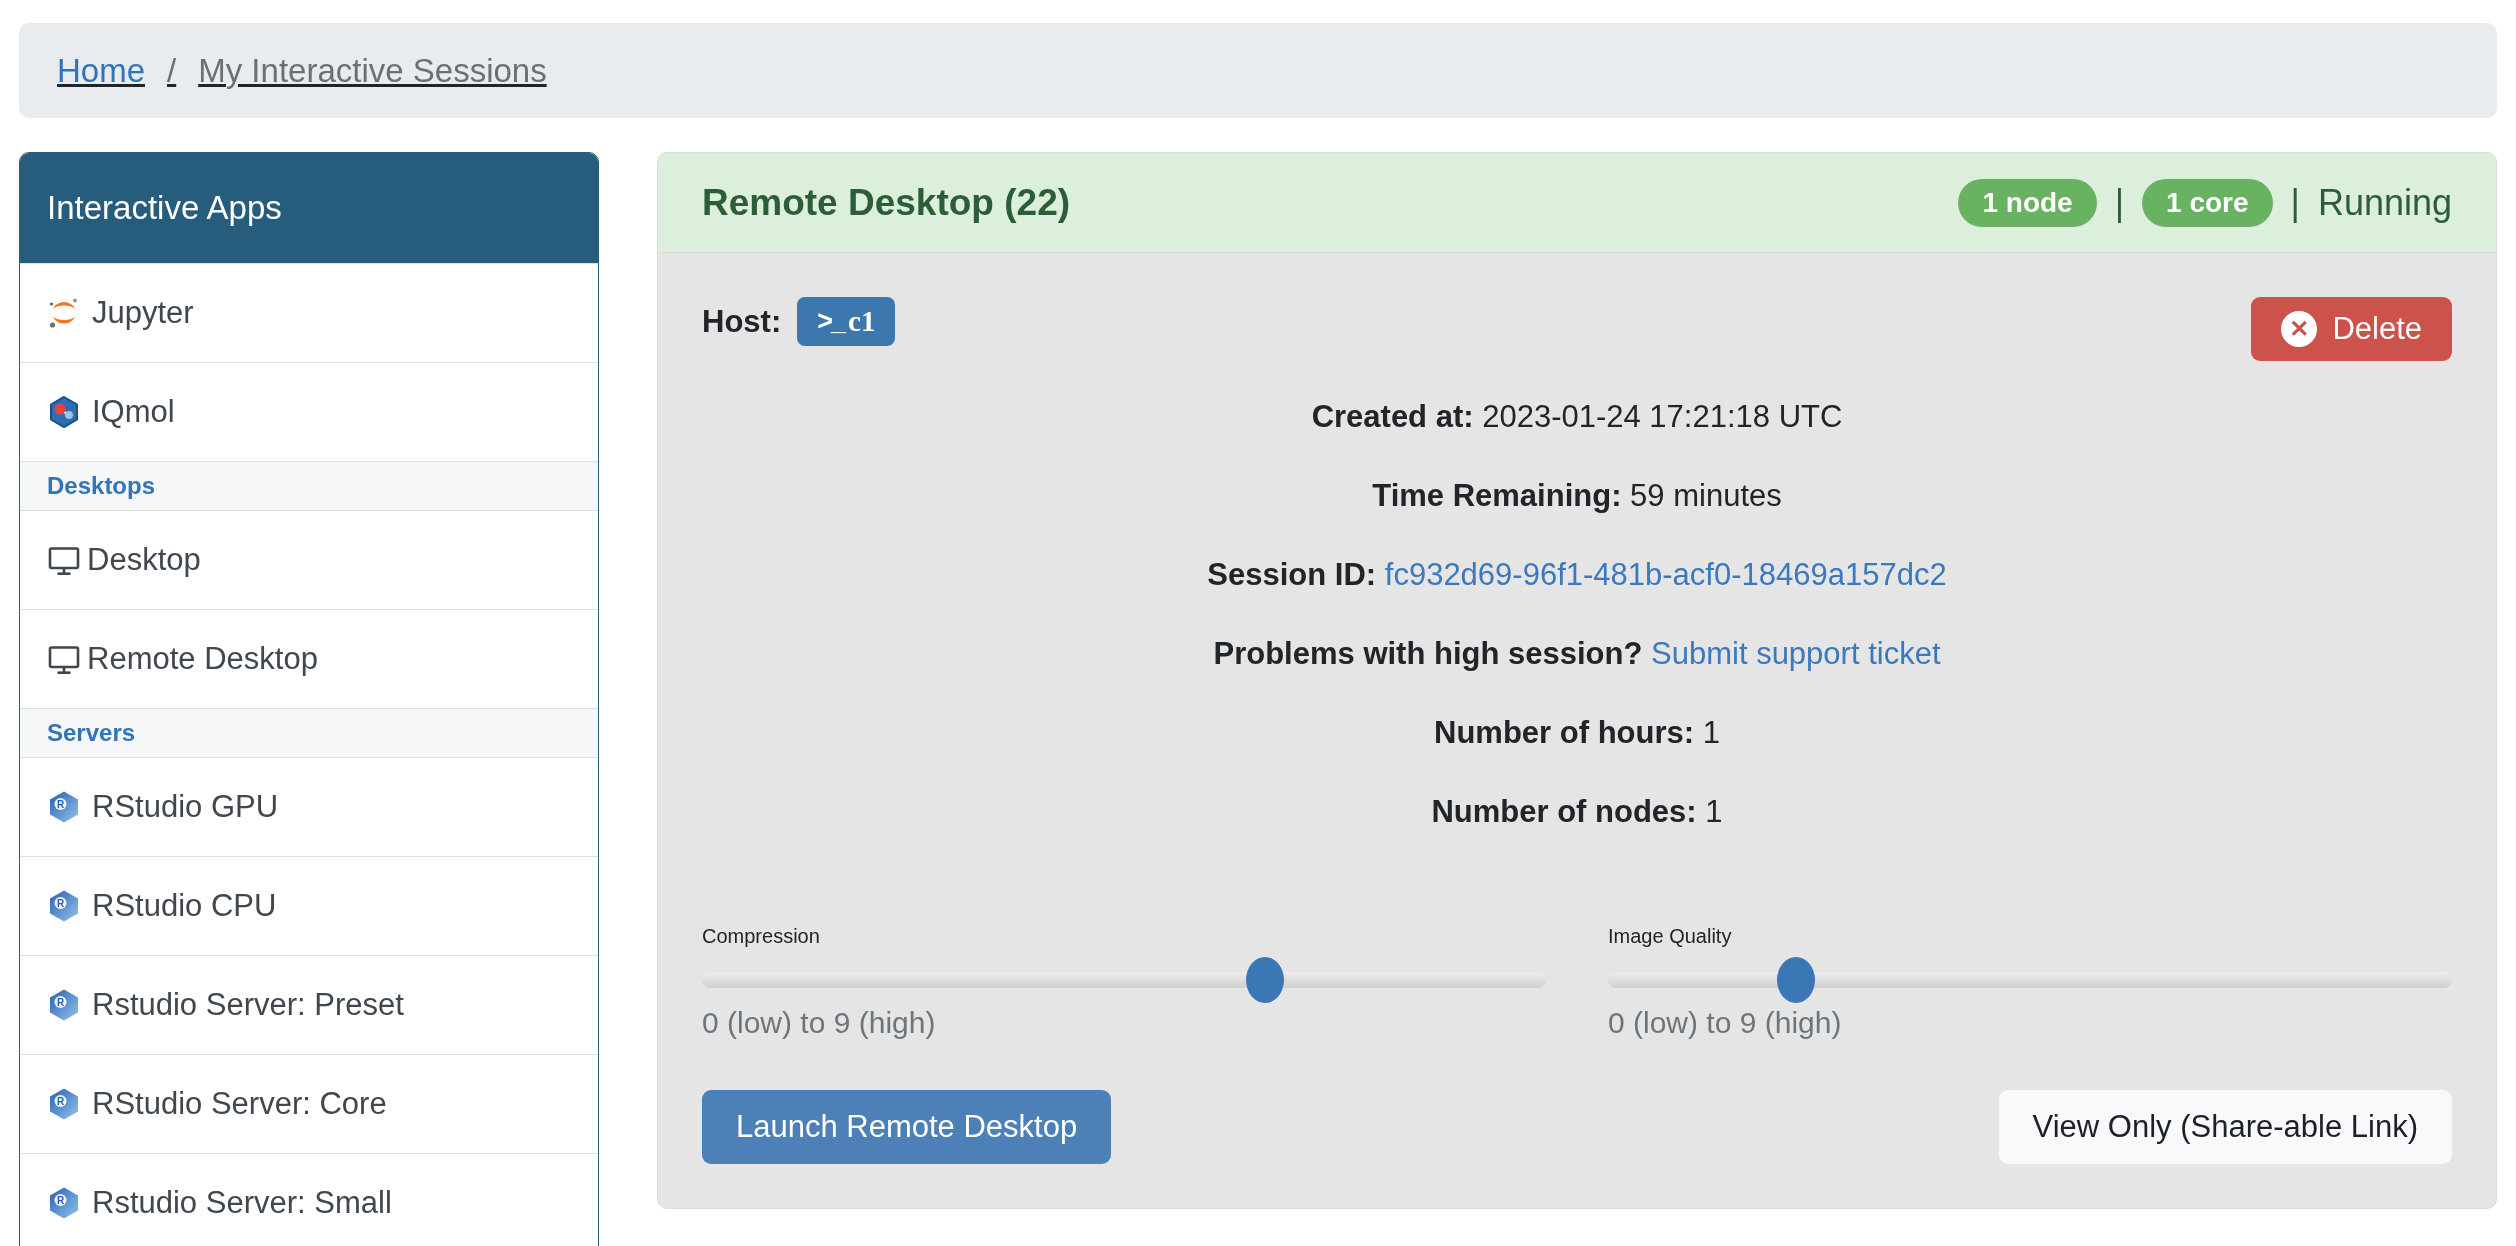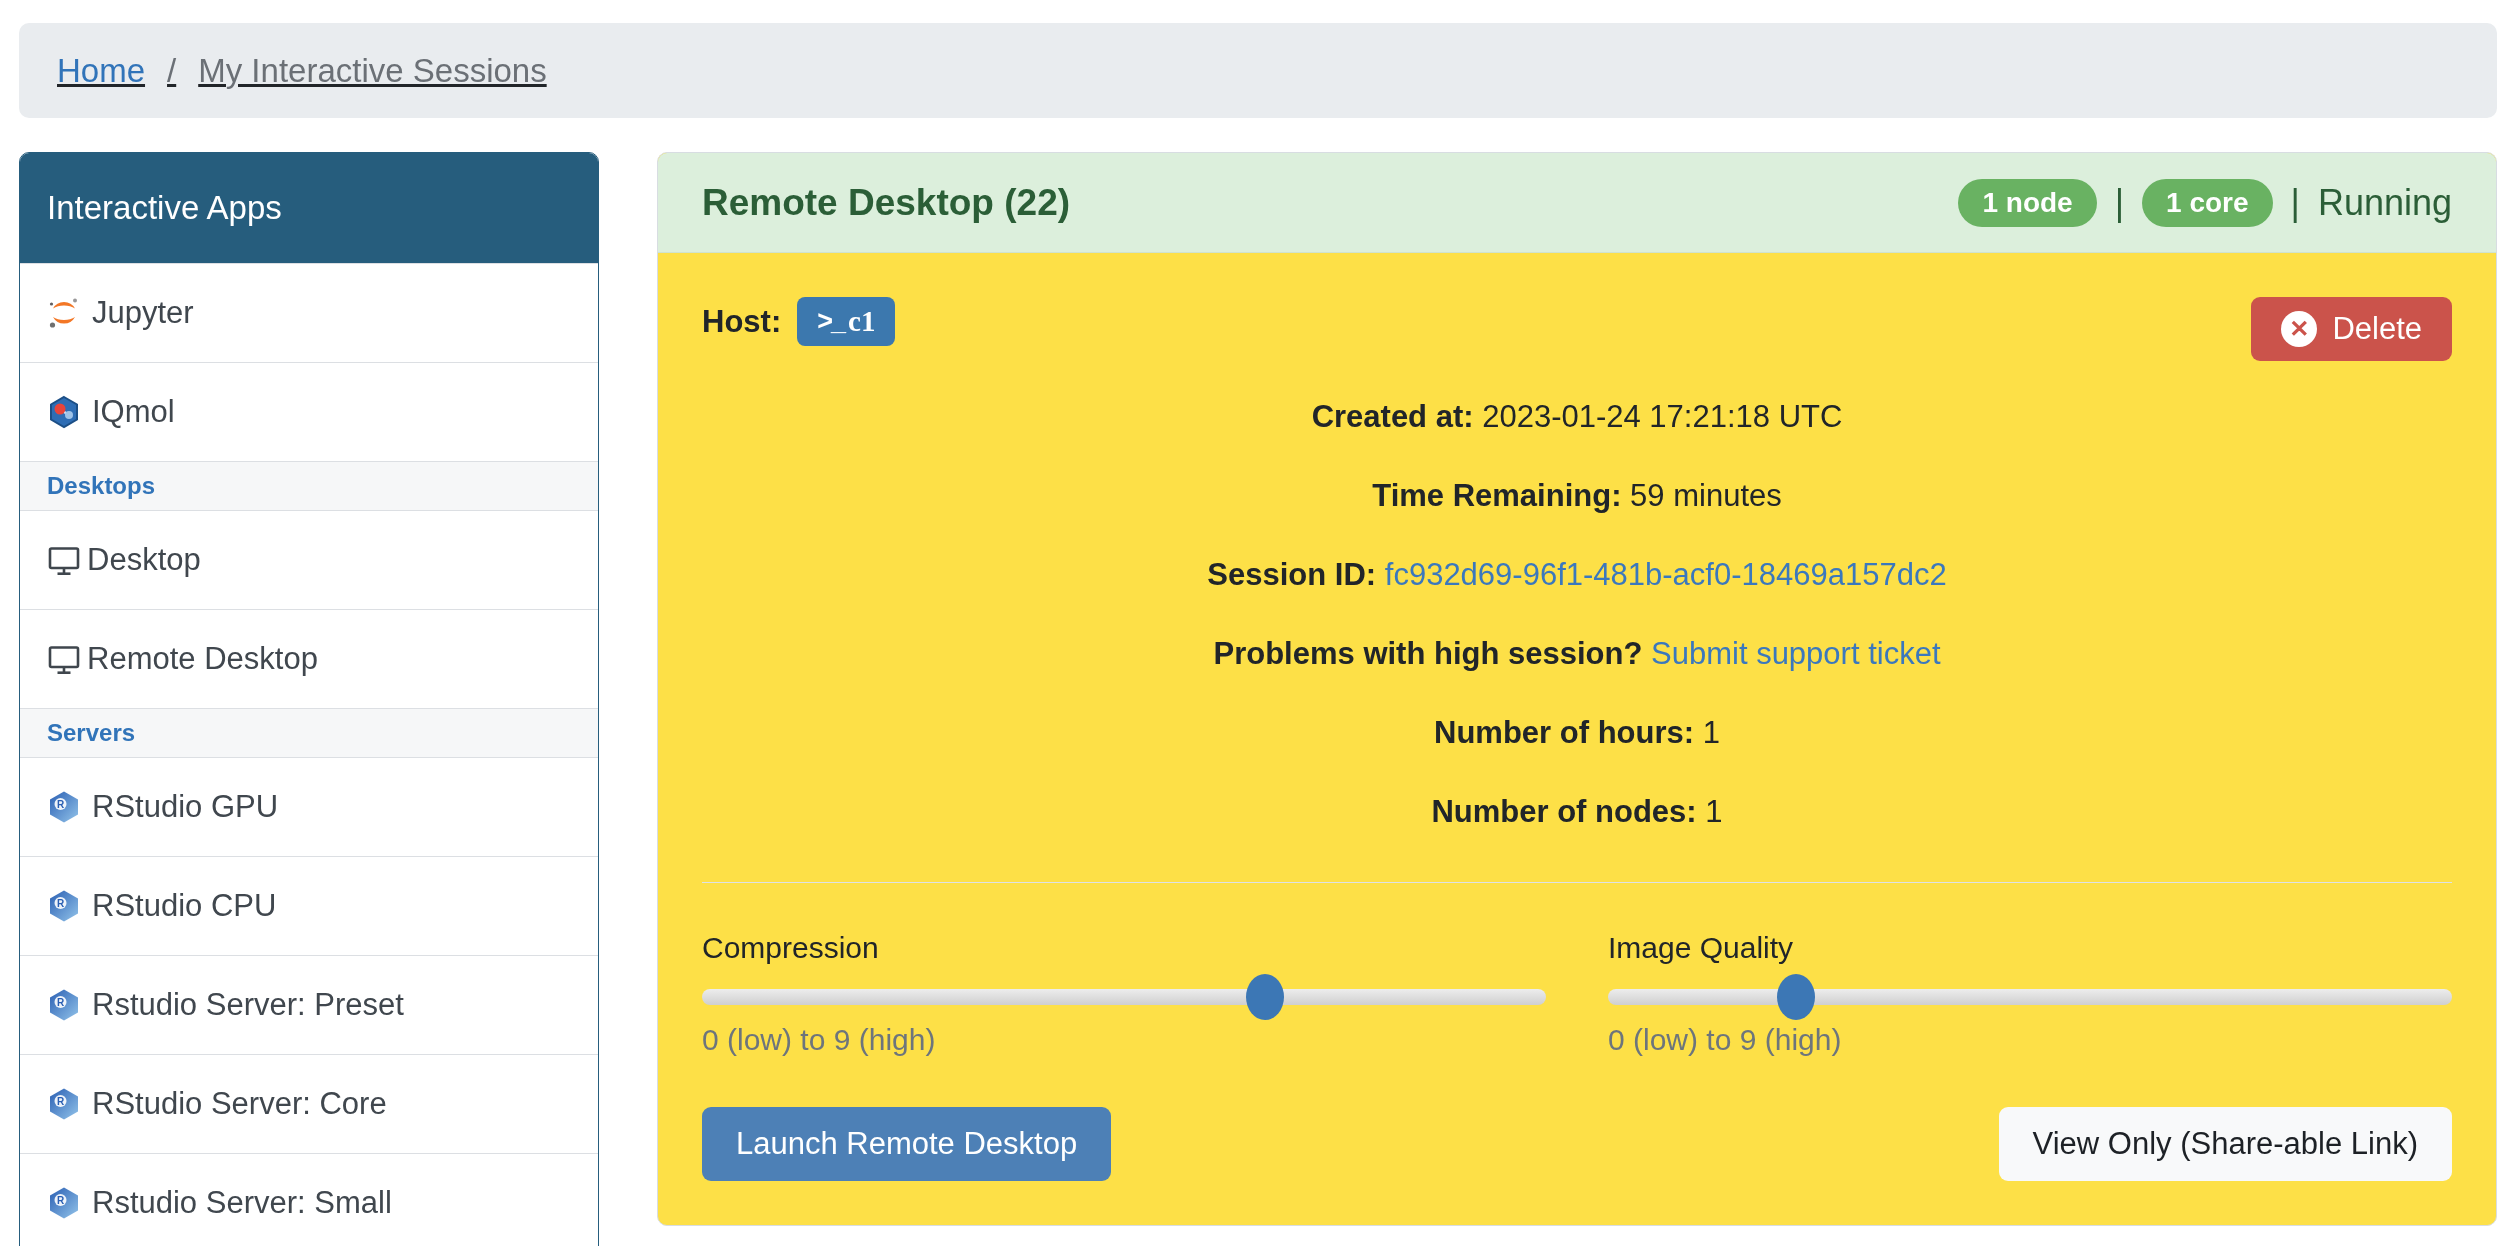--- a/index.html
+++ b/index.html
@@ -23,21 +23,21 @@
                     padding:0 27px; font-size:33px; font-weight:400; }
   .side-item { height:99px; display:flex; align-items:center; padding:0 27px; gap:11px;
                font-size:31px; color:#40474e; background:#fff; border-top:1px solid #dcdfe3; cursor:pointer; }
   .side-item:first-of-type { border-top:none; }
   .side-section { height:49px; display:flex; align-items:center; padding:0 27px;
                   font-size:24px; font-weight:600; color:#3174b9; background:#f6f7f8;
                   border-top:1px solid #dcdfe3; }
   .side-icon { width:34px; height:34px; flex-shrink:0; display:inline-flex; }
 
   
-  .card { flex:1; border:1px solid #d8dde2; border-radius:10px; background:#fde047; }
+  .card { flex:1; border:1px solid #d8dde2; border-radius:10px; background:#e5e5e5; }
   .card-header { height:100px; background:#dcefdc; border-bottom:1px solid #cfe3cf;
                  border-radius:9px 9px 0 0; display:flex; align-items:center;
                  justify-content:space-between; padding:0 44px; }
   .card-title { font-size:37px; font-weight:700; color:#2b5e37; }
   .hdr-right { display:flex; align-items:center; gap:18px; font-size:36px; color:#2b5e37; }
   .badge { background:#69b262; color:#fff; font-size:28px; font-weight:700;
            padding:8px 24px; border-radius:50px; }
   .hdr-sep { color:#2b5e37; }
   .hdr-status { color:#2b5e37; }
 
@@ -57,21 +57,21 @@
                 font-size:24px; font-weight:700; }
 
   .field-row { font-size:31px; margin-bottom:43px;text-align:center; }
   .field-row .val { color:#212529; }
   a.link, .field-row .val-link { color:#3b78bd; text-decoration:none; cursor:pointer; }
 
   .divider { border:none; border-top:1px solid #dee2e6; margin:52px 0 42px 0; }
 
   .sliders { display:flex; gap:62px; }
   .slider-col { flex:1; }
-  .slider-label { font-size:30px; color:#212529;margin-top:6px; }
+  .slider-label { font-size:20px; color:#212529; }
   .slider-track { position:relative; margin-top:24px; height:16px; border-radius:8px;
                   background:linear-gradient(#ededed,#cfcfcf); cursor:pointer; }
   .slider-thumb { position:absolute; top:50%; width:38px; height:46px; border-radius:50%;
                   background:#3c77b5; transform:translate(-50%,-50%); cursor:grab; }
   .slider-help { margin-top:18px; font-size:30px; color:#6d757c; }
 
   .actions { margin-top:50px; display:flex; justify-content:space-between; align-items:center; }
   .launch-btn { background:#4d80b6; border:none; color:#fff; font-size:31px; padding:19px 34px;
                 border-radius:9px; cursor:pointer; }
   .viewonly-btn { background:#f8f9fa; border:none; color:#1d2126; font-size:31px; padding:19px 34px;

